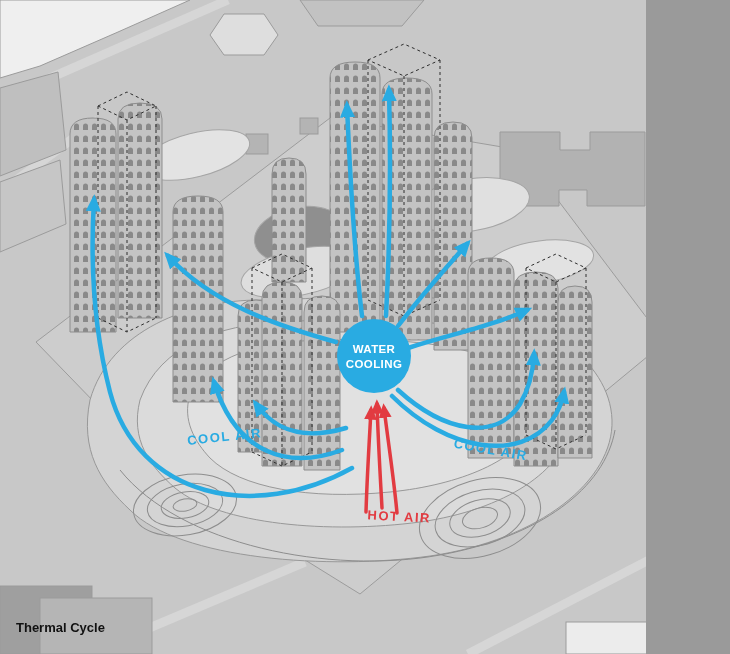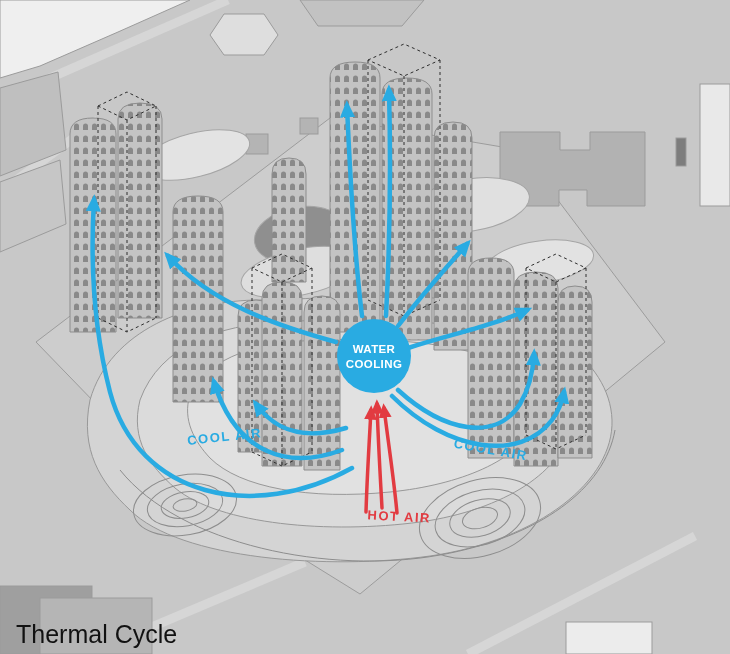--- a/index.html
+++ b/index.html
@@ -1,33 +1,33 @@
 <!DOCTYPE html>
 <html style="--arrow_blue: #29abe2; --arrow_red: #e23b41; --node_fill: #29abe2; --node_text: #ffffff; --background: #c8c8c8; --title_text: #111111;"><head>
 <meta charset="utf-8">
 <style>
   html,body{margin:0;padding:0;background:#9a9a9a;}
   .stage{
-    position:relative;width:730px;height:654px;overflow:hidden;
+    position:relative;width:646px;height:654px;overflow:hidden;
     background:var(--background,#c8c8c8);
     font-family:"Liberation Sans",sans-serif;
   }
   .stage svg{position:absolute;inset:0;display:block;}
   .blue-arrow{stroke:var(--arrow_blue,#29abe2);fill:none;stroke-linecap:round;}
   .red-arrow{stroke:var(--arrow_red,#e23b41);fill:none;stroke-linecap:round;}
   .blue-label{fill:var(--arrow_blue,#29abe2);font-weight:bold;font-size:13px;letter-spacing:1.5px;}
   .red-label{fill:var(--arrow_red,#e23b41);font-weight:bold;font-size:13px;letter-spacing:1.5px;}
   .node-text{fill:var(--node_text,#ffffff);font-weight:bold;font-size:11.5px;letter-spacing:.4px;text-anchor:middle;}
   .tower{fill:url(#fac);stroke:#8d8d8d;stroke-width:1;}
   .wire{fill:none;stroke:#2e2e2e;stroke-width:1;stroke-dasharray:3 3;}
   .terrace{stroke:#989898;stroke-width:1;}
   .contour{fill:none;stroke:#8d8d8d;stroke-width:1;}
   .ctx{stroke:#9b9b9b;stroke-width:1;}
   .diagram-title{
-    position:absolute;left:16px;top:620px;font-size:25px;color:var(--title_text,#111);
+    position:absolute;left:16px;top:620px;font-size:13px;color:var(--title_text,#111);font-weight:bold;
   }
 </style>
 </head>
 <body>
 
 <div class="stage">
   <svg width="730" height="654" viewBox="0 0 730 654">
     <defs>
       <pattern id="fac" width="9" height="12" patternUnits="userSpaceOnUse">
         <rect width="9" height="12" fill="#c3c3c3"></rect>

